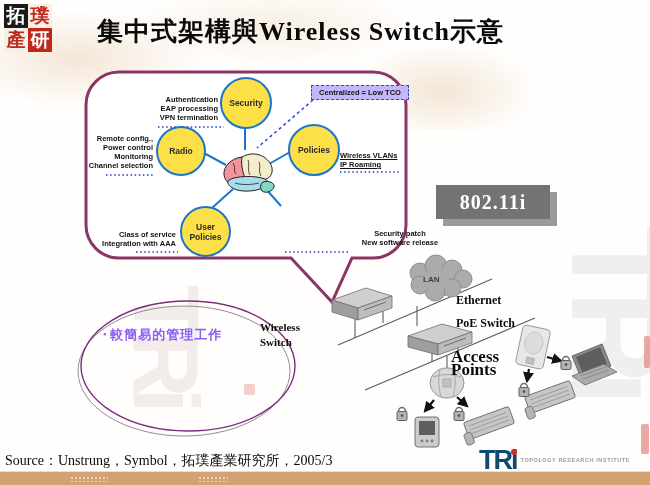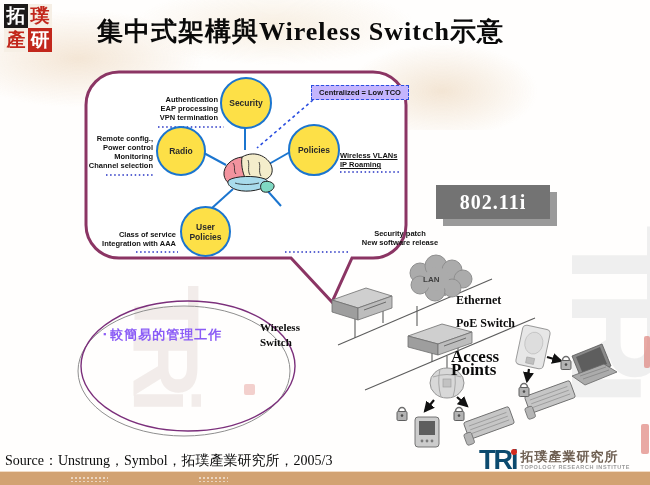--- a/index.html
+++ b/index.html
@@ -304,18 +304,17 @@
   <div class="footer-bar">
     <span class="bar-dots" style="left:70px;width:38px;"></span>
     <span class="bar-dots" style="left:198px;width:30px;"></span>
   </div>
   <div class="tri-footer">
     <span class="tri-word">
         <span>TR</span>
         <span class="tri-i">i</span>
       </span>
     <span class="tri-org">
-      <span class="tri-cn">拓璞產業研究所</span>
       <span class="tri-en">TOPOLOGY RESEARCH INSTITUTE</span>
     </span>
   </div>
 
 </div>
 
 </body></html>

